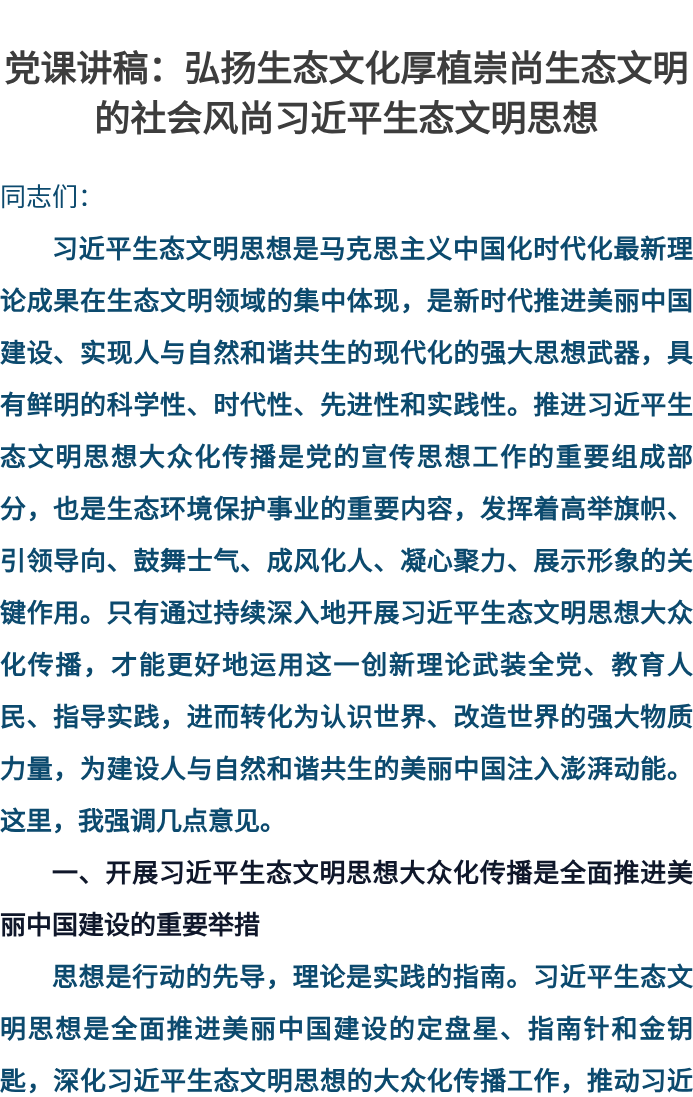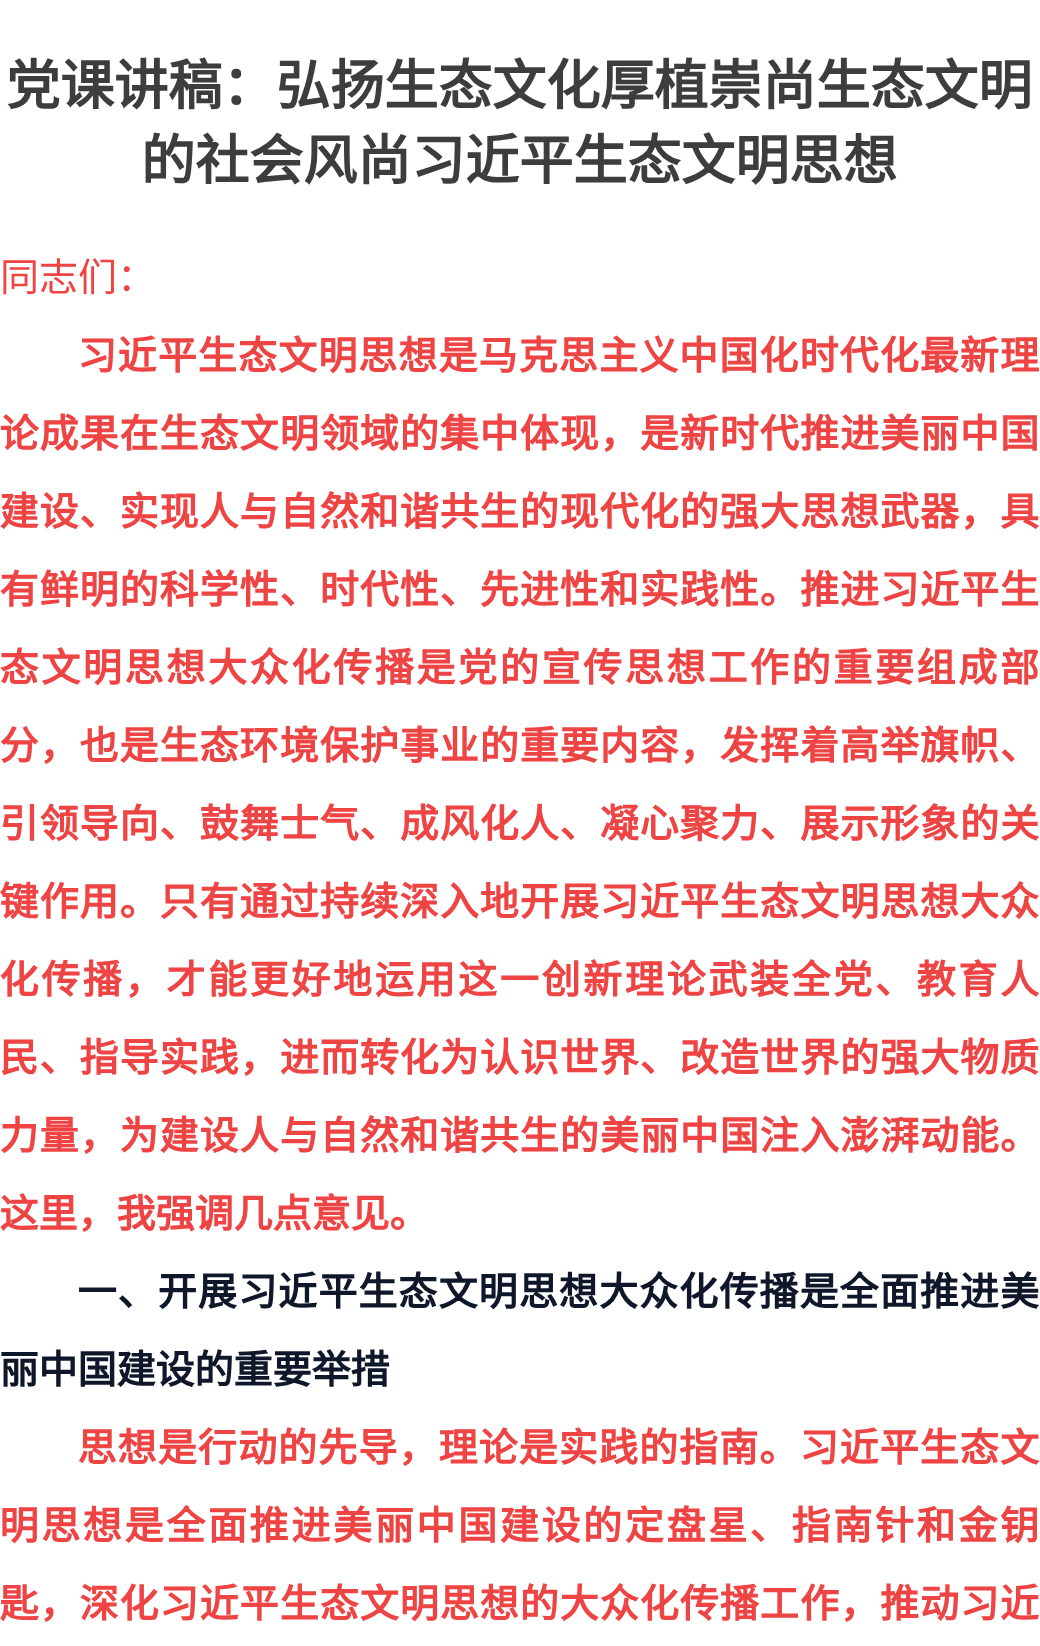--- a/index.html
+++ b/index.html
@@ -13,35 +13,35 @@
     font-family: "Liberation Sans", "DejaVu Sans", sans-serif;
   }
   .page {
     width: 693px;
     height: 1097px;
     overflow: hidden;
     background: #ffffff;
     padding-top: 28px;
   }
   .doc-title {
-    margin: 4px 0 27px 0;
+    margin: 16px 0 27px 0;
     padding: 0 4px;
     font-size: 36px;
     line-height: 50px;
     font-weight: 700;
     text-align: center;
     color: #3d3d3d;
     letter-spacing: 0;
   }
   .para {
     margin: 0;
     padding: 0;
     font-size: 26px;
     line-height: 52px;
-    color: #ef4444;
+    color: #0c4a6e;
     text-align: justify;
     text-justify: inter-ideograph;
   }
   .indent { text-indent: 2em; font-weight: bold; }
   .section-heading {
     color: #0f172a;
     font-weight: 700;
   }
 </style>
 </head>

